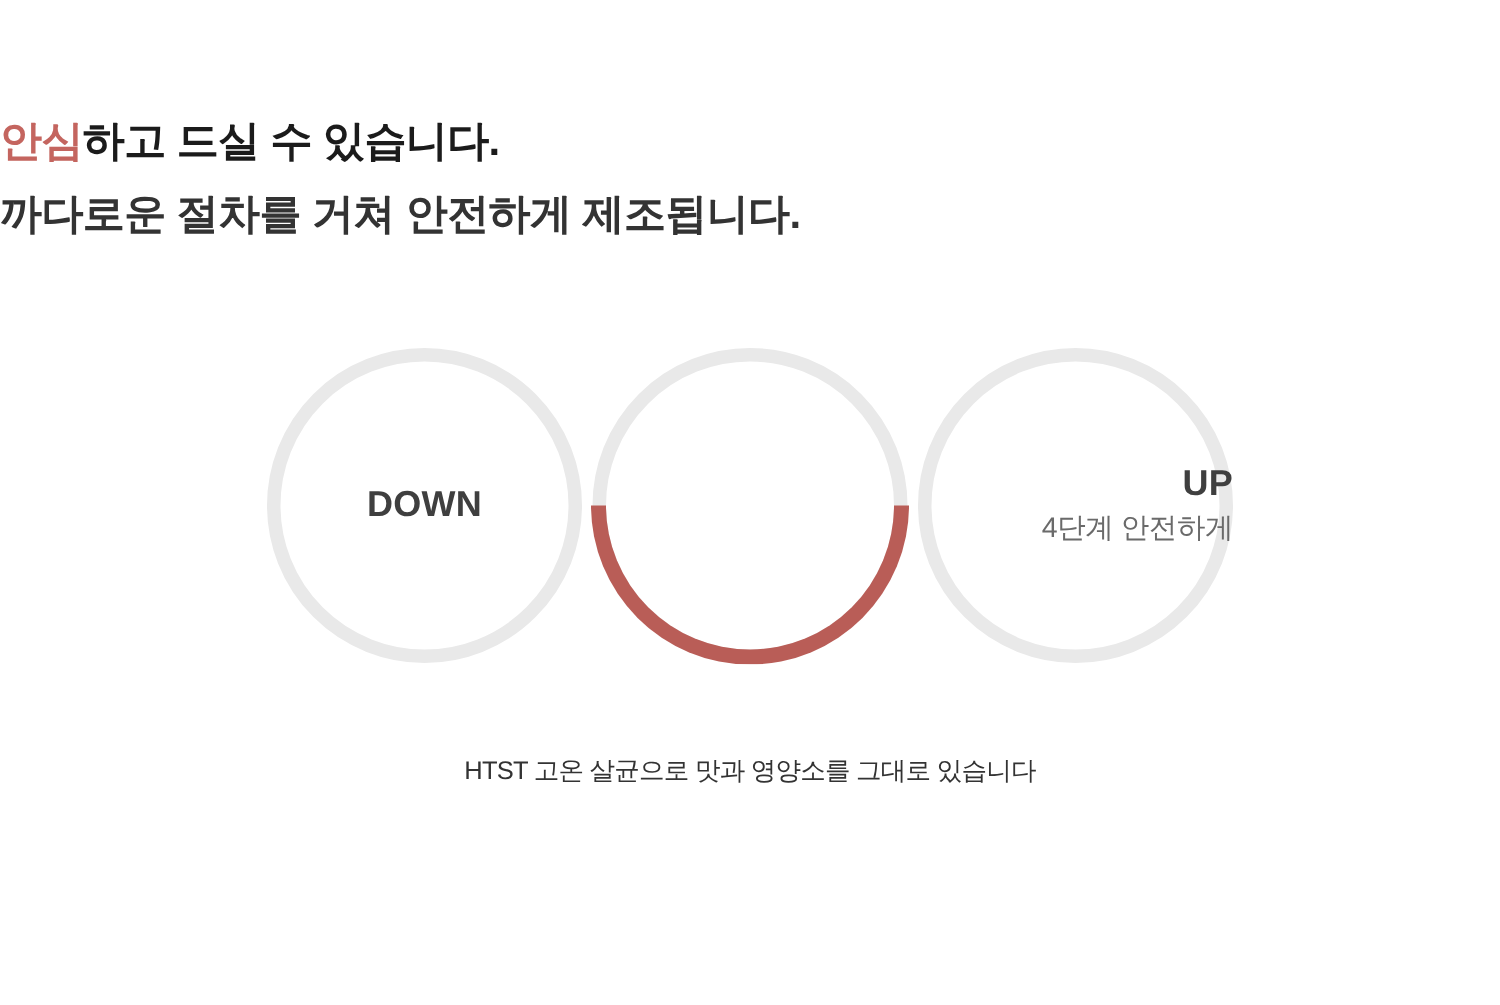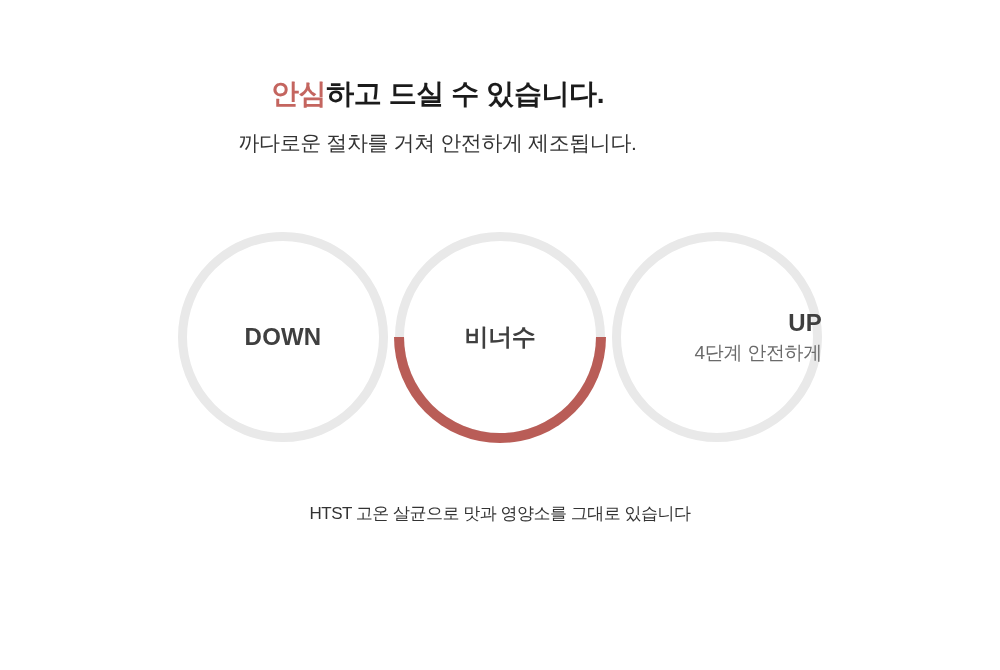--- a/index.html
+++ b/index.html
@@ -20,43 +20,42 @@
     width: 1000px;
     height: 670px;
   }
 
   
   .heading-block {
     position: absolute;
     top: 74px;
     left: 0;
     width: 875px;
-    text-align: center;
   }
 
   .headline {
     margin: 0;
     font-size: 28px;
     font-weight: 700;
     line-height: 40px;
     letter-spacing: -0.4px;
     color: #1b1b1b;
     white-space: nowrap;
   }
 
   .headline .accent {
     color: #c4655f;
     font-weight: 700;
   }
 
   .subhead {
     margin: 0;
     padding-top: 15px;
-    font-size: 21px;
-    font-weight: 400;
+    font-size: 28px;
+    font-weight: 700;
     line-height: 28px;
     letter-spacing: -0.4px;
     color: #333333;
     white-space: nowrap;
   }
 
   
   .diagram {
     position: absolute;
     top: 232px;
@@ -183,23 +182,20 @@
 
     <div class="ring-mid-wrap">
       <div class="ring-mid-grey"></div>
       <div class="ring-mid-red"></div>
     </div>
 
     <div class="ring-label left">
       <div class="ring-title">DOWN</div>
     </div>
 
-    <div class="ring-label mid">
-      <div class="ring-title">비너수</div>
-    </div>
 
     <div class="ring-label right">
       <div class="ring-title">UP</div>
       <div class="ring-sub">4단계 안전하게</div>
     </div>
 
   </div>
 
   <div class="footnote">
     <p>HTST 고온 살균으로 맛과 영양소를 그대로 있습니다</p>

